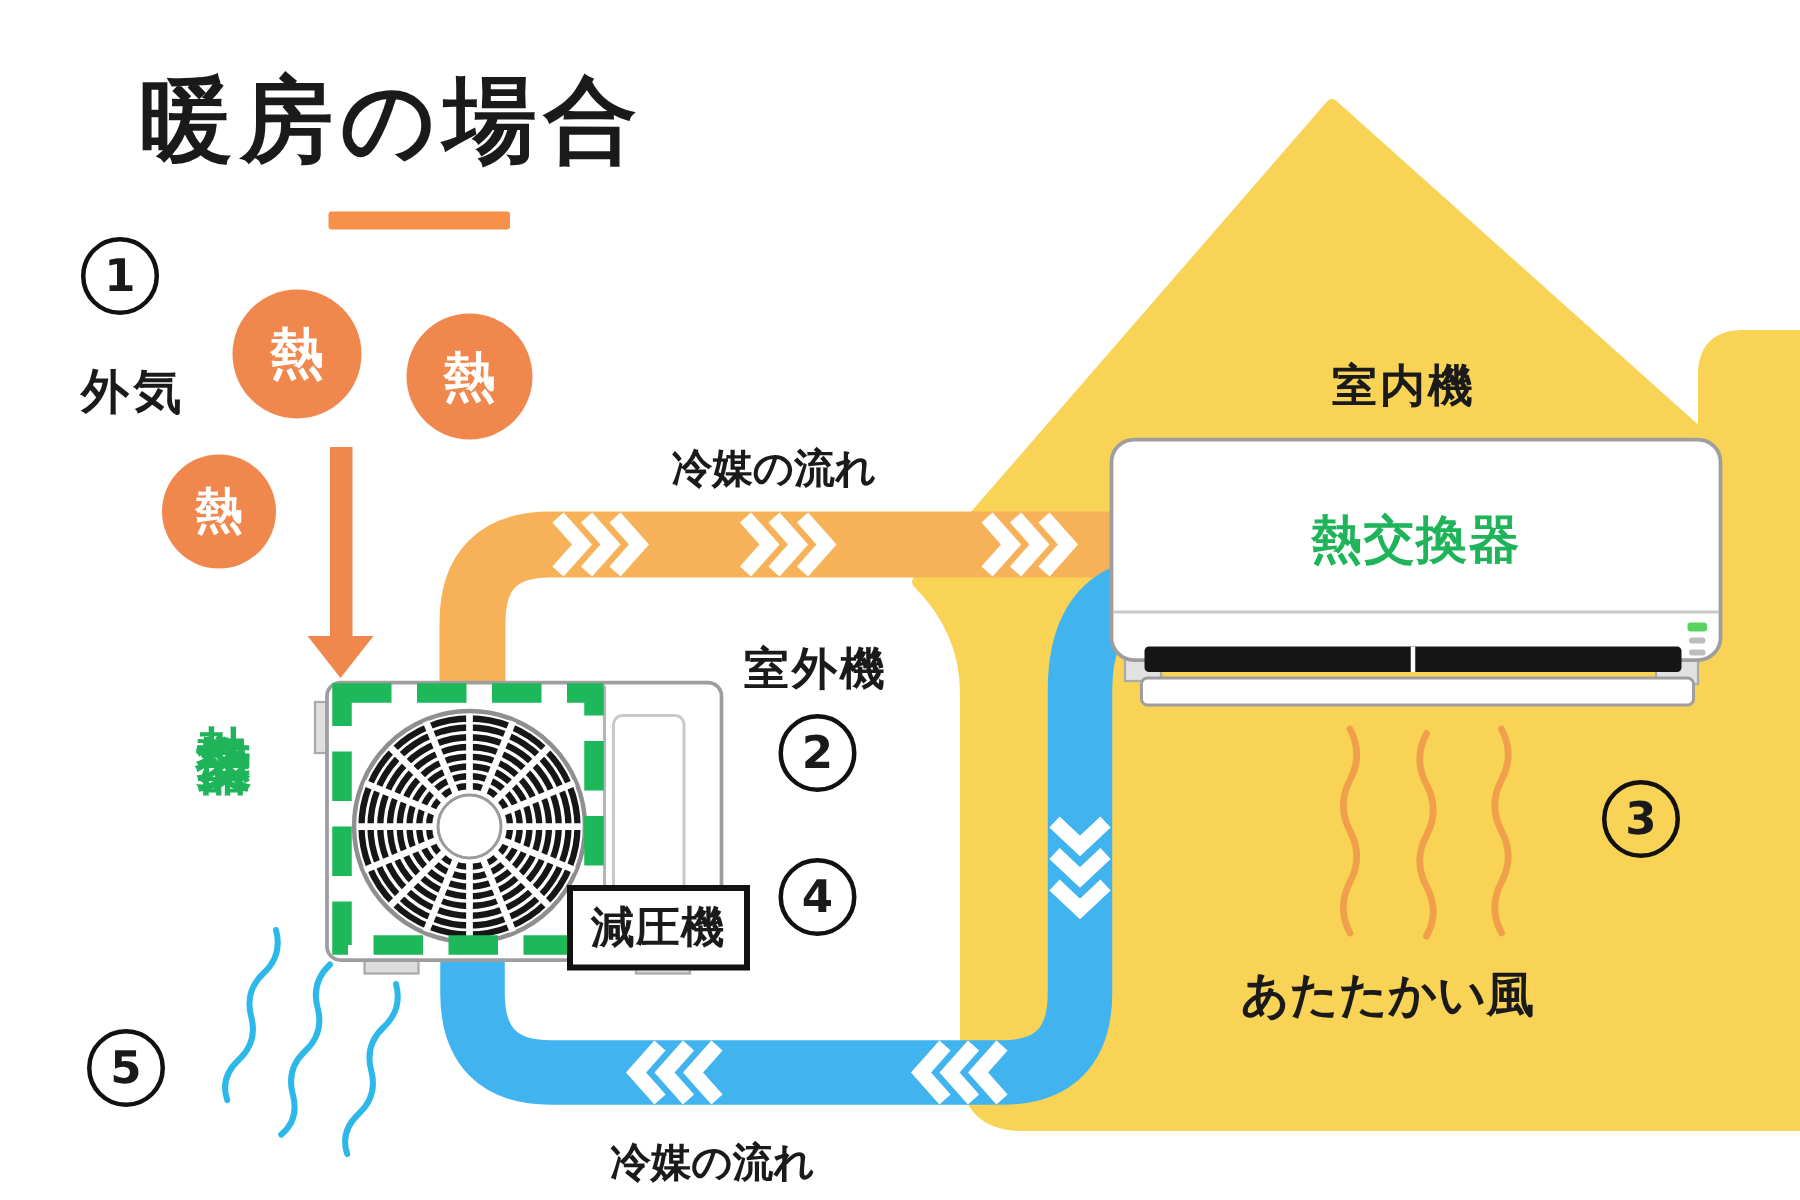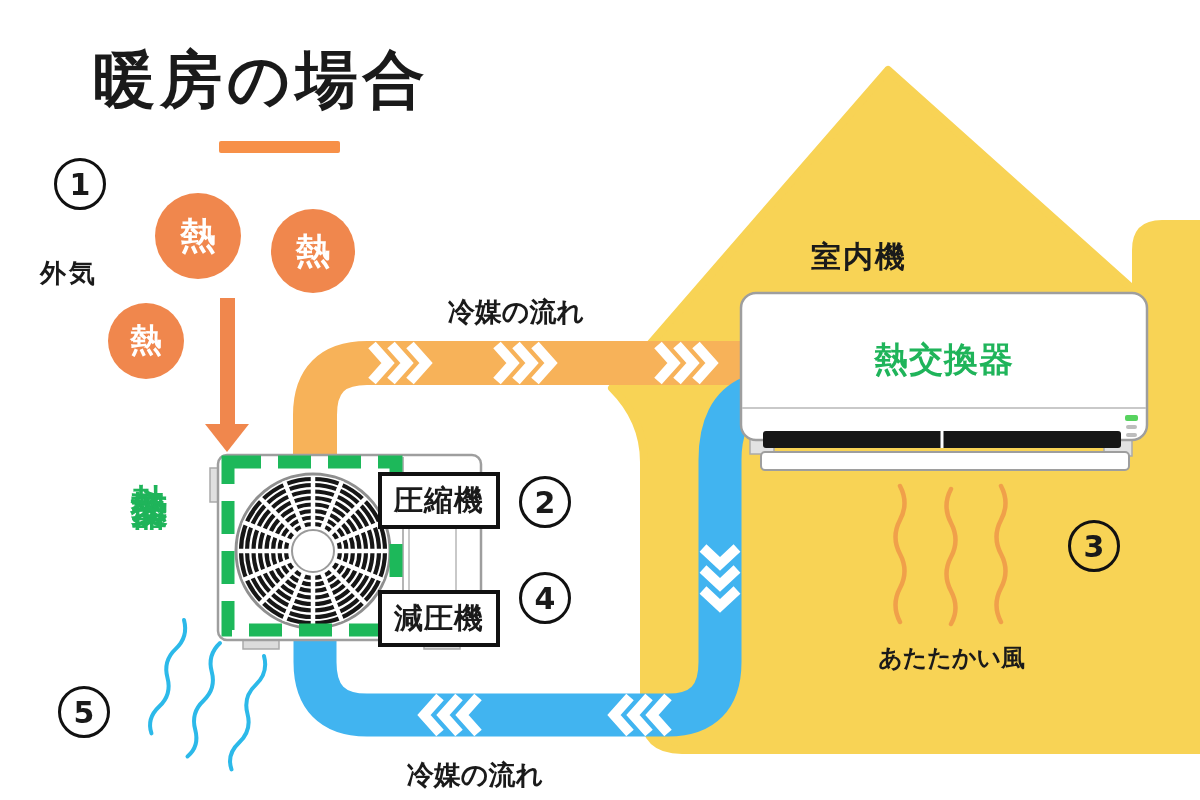--- a/index.html
+++ b/index.html
@@ -13,39 +13,39 @@
   .ttl-bar{left:219px;top:141px;width:121px;height:12px;background:#F79048;border-radius:2px;}
   .num{width:46px;height:46px;border:3px solid #111;border-radius:50%;
        display:flex;align-items:center;justify-content:center;
        font-size:30px;font-weight:800;background:transparent;}
   .n1{left:54px;top:158px;}
   .n2{left:519px;top:476px;background:#fff;}
   .n3{left:1068px;top:520px;}
   .n4{left:519px;top:572px;background:#fff;}
   .n5{left:58px;top:686px;}
   .lbl{font-weight:800;}
-  .gaiki{left:40px;top:240px;font-size:26px;letter-spacing:3px;margin-top:16px;}
+  .gaiki{left:54px;top:240px;font-size:32px;letter-spacing:3px;}
   .bubble{border-radius:50%;background:#F0874D;color:#fff;display:flex;
           align-items:center;justify-content:center;font-weight:800;}
   .b1{left:155px;top:193px;width:86px;height:86px;font-size:36px;}
   .b2{left:271px;top:209px;width:84px;height:84px;font-size:35px;}
   .b3{left:108px;top:303px;width:76px;height:76px;font-size:32px;}
   .flow-top{left:406px;top:294px;width:220px;text-align:center;font-size:27px;}
   .flow-bottom{left:365px;top:757px;width:220px;text-align:center;font-size:27px;}
   .outdoor-l{left:444px;top:426px;width:200px;text-align:center;font-size:30px;letter-spacing:2px;}
-  .indoor-l{left:759px;top:237px;width:200px;text-align:center;font-size:30px;letter-spacing:2px;}
+  .indoor-l{left:836px;top:237px;width:200px;text-align:center;font-size:30px;letter-spacing:2px;}
   .hx-indoor{left:844px;top:337px;width:200px;text-align:center;font-size:34px;
              font-weight:800;color:#1FB45A;letter-spacing:1px;}
   .hx-outdoor{left:128px;top:453px;font-size:37px;font-weight:800;color:#1FB45A;
               writing-mode:vertical-rl;text-orientation:upright;line-height:1.1;letter-spacing:4px;}
   .mach{position:absolute;background:#fff;border:4px solid #111;display:flex;
         align-items:center;justify-content:center;font-size:29px;font-weight:800;letter-spacing:1px;}
   .comp{left:378px;top:472px;width:114px;height:49px;}
   .decomp{left:378px;top:590px;width:114px;height:49px;}
-  .warm{left:825px;top:642px;width:200px;text-align:right;font-size:24px;}
+  .warm{left:825px;top:642px;width:200px;text-align:center;font-size:32px;}
   .cold{left:44px;top:752px;font-size:29px;letter-spacing:1px;}
 </style>
 </head>
 <body>
 
 <div class="stage">
 
   <svg width="1200" height="800" viewBox="0 0 1200 800">
 
     <path d="M 888 70 L 612 388 Q 644 420 644 462 L 644 712 Q 644 750 682 750
@@ -163,22 +163,22 @@
 
   <div class="abs lbl gaiki">外気</div>
 
   <div class="abs bubble b1">熱</div>
   <div class="abs bubble b2">熱</div>
   <div class="abs bubble b3">熱</div>
 
   <div class="abs lbl flow-top">冷媒の流れ</div>
   <div class="abs lbl flow-bottom">冷媒の流れ</div>
 
+  <div class="abs lbl outdoor-l">室外機</div>
   <div class="abs lbl indoor-l">室内機</div>
 
   <div class="abs hx-indoor">熱交換器</div>
   <div class="abs hx-outdoor">熱交換器</div>
 
-  <div class="mach comp">圧縮機</div>
   <div class="mach decomp">減圧機</div>
 
   <div class="abs lbl warm">あたたかい風</div>
 </div>
 
 </body></html>

